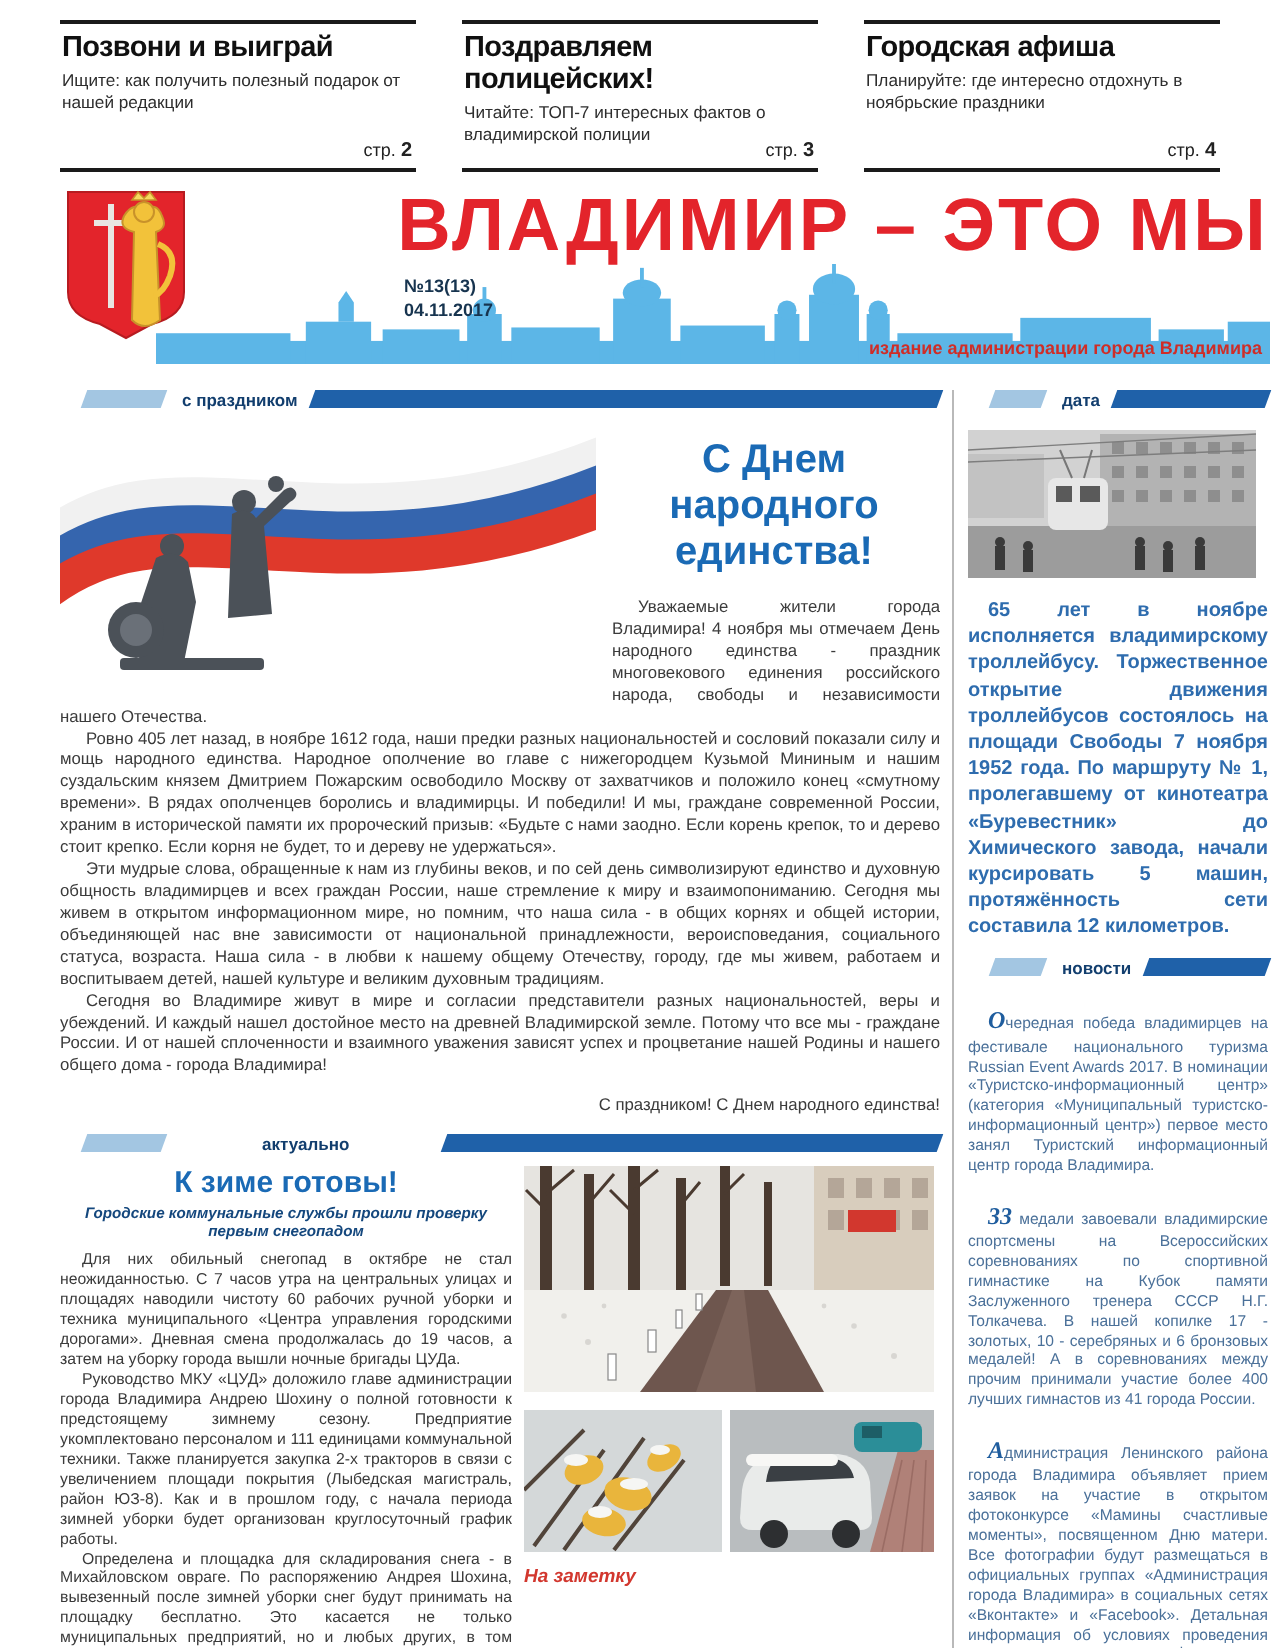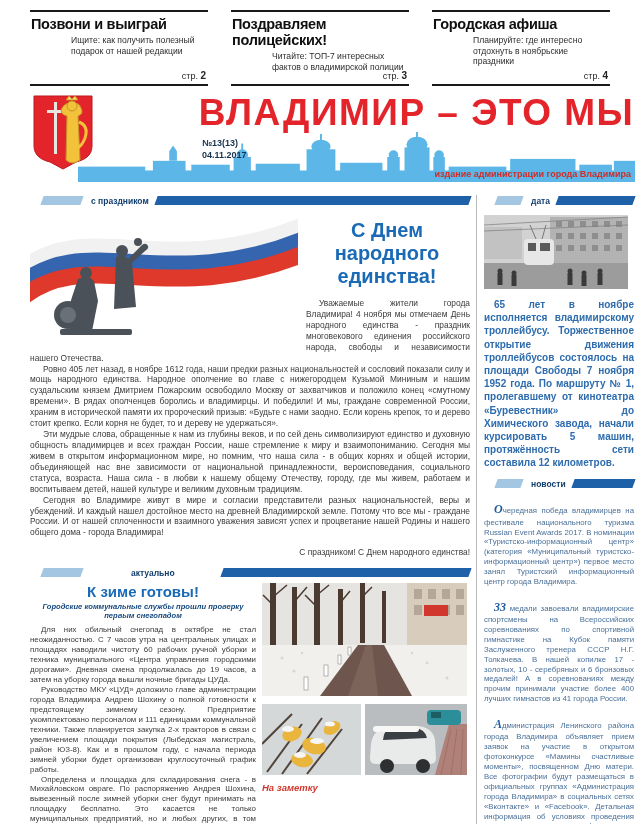--- a/index.html
+++ b/index.html
@@ -5,21 +5,21 @@
   * { margin:0; padding:0; box-sizing:border-box; }
   html,body { width:642px; height:824px; background:#ffffff; overflow:hidden;
               font-family:"Liberation Sans", sans-serif; color:#3b3b3b; }
   .page { width:642px; height:824px; padding:10px 7px 0 30px; position:relative; }
 
   
   .teasers { display:flex; gap:23px; width:580px; }
   .teaser { flex:1; border-top:2px solid #1a1a1a; border-bottom:2px solid #1a1a1a;
             height:76px; padding:4px 1px 3px; position:relative; }
   .t-title { font-size:14.5px; font-weight:bold; color:#101010; letter-spacing:-0.3px; }
-  .t-sub { font-size:8.6px; color:#2d2d2d; line-height:1.25; margin-top:3px;margin-left:40px; }
+  .t-sub { font-size:8.6px; color:#2d2d2d; line-height:1.25; margin-top:3px; }
   .t-page { position:absolute; right:2px; bottom:3px; font-size:9px; color:#222; }
   .t-page b { font-size:10px; }
 
   
   .masthead { position:relative; height:90px; margin-top:6px; width:605px; }
   .skyline { position:absolute; left:48px; bottom:0; width:557px; height:50px; }
   .coat { position:absolute; left:2px; top:2px; width:62px; height:76px; }
   .mast-title { position:absolute; left:168px; top:0px; width:437px;
                 font-size:37px; font-weight:900; color:#e3242b; letter-spacing:1.5px;
                 white-space:nowrap; text-align:center; }
@@ -27,21 +27,21 @@
            color:#17344f; line-height:1.3; }
   .imprint { position:absolute; right:4px; bottom:3px; font-size:9px; font-weight:bold;
              color:#cf2d27; }
 
   
   .content { display:flex; margin-top:13px; }
   .main-col { width:440px; }
   .sidebar { width:158px; border-left:1px solid #b9b9b9; margin-left:6px; padding-left:7px; }
 
   
-  .seclabel { display:flex; align-items:center; height:11px;padding-left:12px; }
+  .seclabel { display:flex; height:11px;padding-left:12px; }
   .sl-pre { width:40px; height:9px; background:#a3c6e2; transform:skewX(-20deg); }
   .sl-text { font-size:8.5px; font-weight:bold; color:#123e6e; margin:0 7px 0 9px; white-space:nowrap; }
   .sl-bar { flex:1; height:9px; background:#1f61a9; transform:skewX(-20deg); }
   .sidebar .sl-pre { width:26px; }
 
   
   .holiday { margin-top:5px; overflow:hidden; }
   .holiday-fig { float:left; width:268px; height:136px; margin:0 8px 2px 0; }
   .holiday h1 { font-size:20px; line-height:1.15; font-weight:bold; color:#1a6ab5;
                 text-align:center; padding:8px 2px 10px; }

